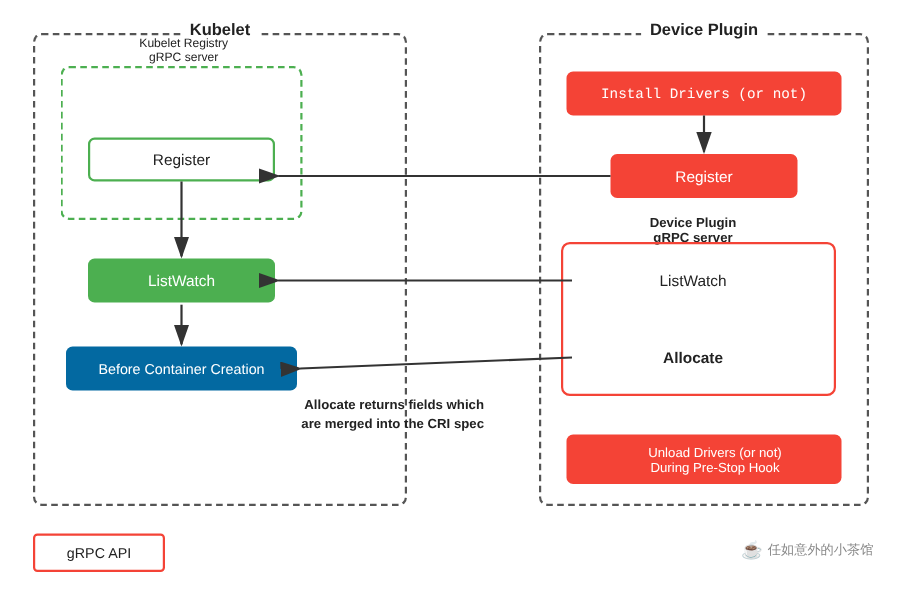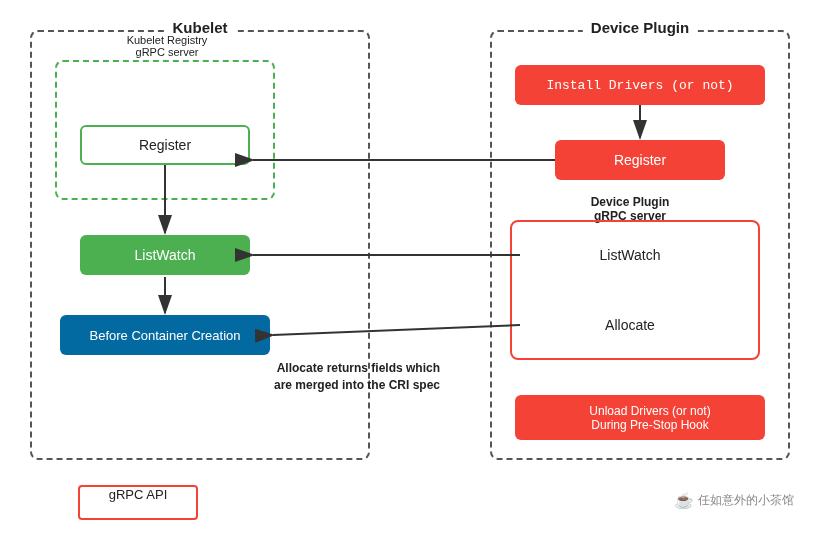--- a/index.html
+++ b/index.html
@@ -220,20 +220,21 @@
       width: 220px;
       height: 40px;
       border-radius: 6px;
       background: #fff;
       border: none;
       display: flex;
       align-items: center;
       justify-content: center;
       font-size: 14px;
       color: #222;
+      font-weight: bold;
     }
 
     
     .unload-drivers-btn {
       position: absolute;
       left: 515px;
       top: 395px;
       width: 250px;
       height: 45px;
       border-radius: 6px;
@@ -249,24 +250,24 @@
     
     .grpc-api-box {
       position: absolute;
       left: 30px;
       top: 485px;
       width: 120px;
       height: 35px;
       border: 2px solid #f44336;
       border-radius: 4px;
       display: flex;
+      align-items: center;
       justify-content: center;
       font-size: 13px;
       color: #222;
-      margin-left: 48px;
     }
 
     
     .watermark {
       position: absolute;
       right: 40px;
       bottom: 15px;
       font-size: 12px;
       color: #888;
       display: flex;

